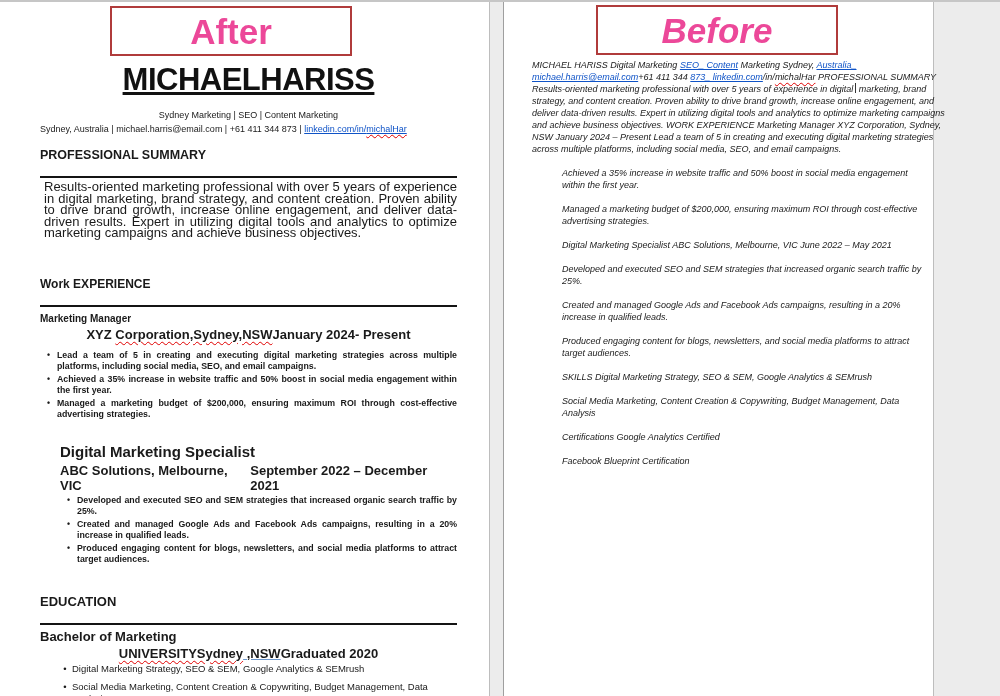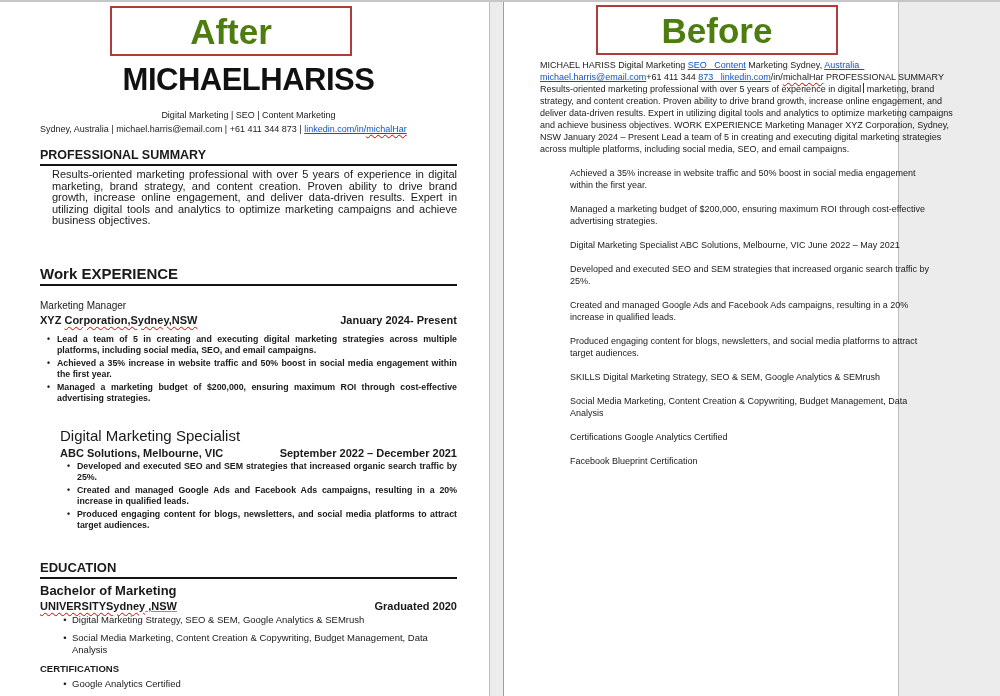--- a/index.html
+++ b/index.html
@@ -5,83 +5,83 @@
   html,body{margin:0;padding:0;}
   body{
     width:1000px;height:696px;overflow:hidden;
     background:#ececec;
     font-family:"Liberation Sans","DejaVu Sans",sans-serif;
     color:#1a1a1a;
   }
   .canvas{position:relative;width:1000px;height:696px;border-top:2px solid #c6c6c6;box-sizing:border-box;}
   .page{position:absolute;top:0;background:#ffffff;height:694px;box-sizing:border-box;}
   .page-left{left:0;width:490px;border-right:1px solid #bdbdbd;}
-  .page-right{left:503px;width:396px;border-left:1px solid #9f9f9f;border-right:1px solid #bdbdbd;}
+  .page-right{left:503px;width:431px;border-left:1px solid #9f9f9f;border-right:1px solid #bdbdbd;font-style:italic;}
 
   .label-box{
     width:238px;height:46px;border:2px solid #b03b3b;background:#fff;
     display:flex;align-items:center;justify-content:center;
   }
   .label-box .label-text{
-    color:#4d7c0f;font-size:35px;font-weight:bold;line-height:1;
+    color:#ec4899;font-size:35px;font-weight:bold;line-height:1;
   }
   .box-left{margin:4px 0 0 110px;}
   .box-right{margin:3px 0 0 92px;}
 
   
   .l-content{padding:0 32px 0 40px;}
-  .resume-name{margin:6px 0 0 0;text-align:center;font-size:31px;font-weight:bold;letter-spacing:-.5px;color:#111;}
+  .resume-name{margin:6px 0 0 0;text-align:center;font-size:31px;font-weight:bold;letter-spacing:-.5px;color:#111;text-decoration:underline;}
   .tagline{margin-top:12px;text-align:center;font-size:9px;line-height:11px;}
   .contact{margin-top:2px;text-align:left;font-size:9px;line-height:12px;}
   .lnk{color:#0f53c7;text-decoration:underline;cursor:pointer;}
   .wavy{text-decoration:underline wavy #e00000;text-decoration-thickness:1px;text-underline-offset:2px;}
   .blue-ul{text-decoration:underline solid #6b96cc;}
 
-  .sec-head{font-weight:bold;border-bottom:2px solid #141414;padding-bottom:2px;}
+  .sec-head{font-weight:bold;border-bottom:2px solid #141414;padding-bottom:14px;}
   .head-summary{margin-top:13px;font-size:12.5px;}
-  .head-work{margin-top:38px;font-size:15px;}
+  .head-work{margin-top:38px;font-size:12px;}
   .head-edu{margin-top:28px;font-size:13px;}
   .head-skills{margin-top:12px;font-size:10px;border-bottom:none;}
   .head-cert{margin-top:8px;font-size:9.5px;border-bottom:none;}
 
-  .summary-p{margin:3px 0 0 12px;font-size:11px;line-height:11.5px;text-align:justify;}
+  .summary-p{margin:3px 0 0 4px;font-size:13px;line-height:11.5px;text-align:justify;}
 
-  .job-title{margin-top:14px;font-size:10px;font-weight:normal;}
-  .job-row{display:flex;justify-content:space-between;font-size:11px;font-weight:bold;margin-top:3px;}
+  .job-title{margin-top:6px;font-size:10px;font-weight:bold;}
+  .job-row{display:flex;justify-content:center;font-size:13px;font-weight:bold;margin-top:3px;}
   .bullets{margin-top:8px;}
   .blt{display:flex;font-size:8.8px;line-height:11.5px;margin-bottom:1px;}
   .blt .dot{width:17px;flex:none;text-align:center;}
   .blt .btxt{flex:1;text-align:justify;}
   .bold .btxt, .bold .dot{font-weight:bold;}
   .job2{margin-left:20px;margin-top:22px;}
   .job2 .job-title{font-size:15px;}
 
   .degree{margin-top:4px;font-size:13px;font-weight:bold;}
   .skill-blt{display:flex;font-size:9.5px;line-height:11.5px;margin:2px 0 0 18px;}
   .skill-blt .dot{width:14px;flex:none;text-align:center;}
   .skill-gap{margin-top:7px;}
 
   
-  .r-content{padding:0 22px 0 36px;font-size:9px;line-height:12px;}
+  .r-content{padding:0 22px 0 28px;font-size:9px;line-height:12px;}
   .r-intro{margin-top:4px;width:422px;}
   .r-para{margin:12px 0 0 30px;width:362px;}
   .caret{display:inline-block;width:1px;height:10px;background:#333;vertical-align:-1px;margin-left:2px;}
 </style>
 </head>
 <body>
 
 <div class="canvas">
 
   <div class="page page-left">
     <div class="label-box box-left">
       <span class="label-text">After</span>
     </div>
     <div class="l-content">
       <div class="resume-name">MICHAELHARISS</div>
-      <div class="tagline">Digital Marketing | SEO | Content Marketing</div>
+      <div class="tagline">Sydney Marketing | SEO | Content Marketing</div>
       <div class="contact"><span>Sydney, Australia | michael.harris@email.com | +61 411 344 873 | </span><a class="lnk"><span>linkedin.com/in/</span><span class="wavy">michalHar</span></a></div>
 
       <div class="sec-head head-summary">PROFESSIONAL SUMMARY</div>
       <p class="summary-p">Results-oriented marketing professional with over 5 years of experience in digital marketing, brand strategy, and content creation. Proven ability to drive brand growth, increase online engagement, and deliver data-driven results. Expert in utilizing digital tools and analytics to optimize marketing campaigns and achieve business objectives.</p>
 
       <div class="sec-head head-work">Work EXPERIENCE</div>
 
       <div>
         <div class="job-title">Marketing Manager</div>
         <div class="job-row">

